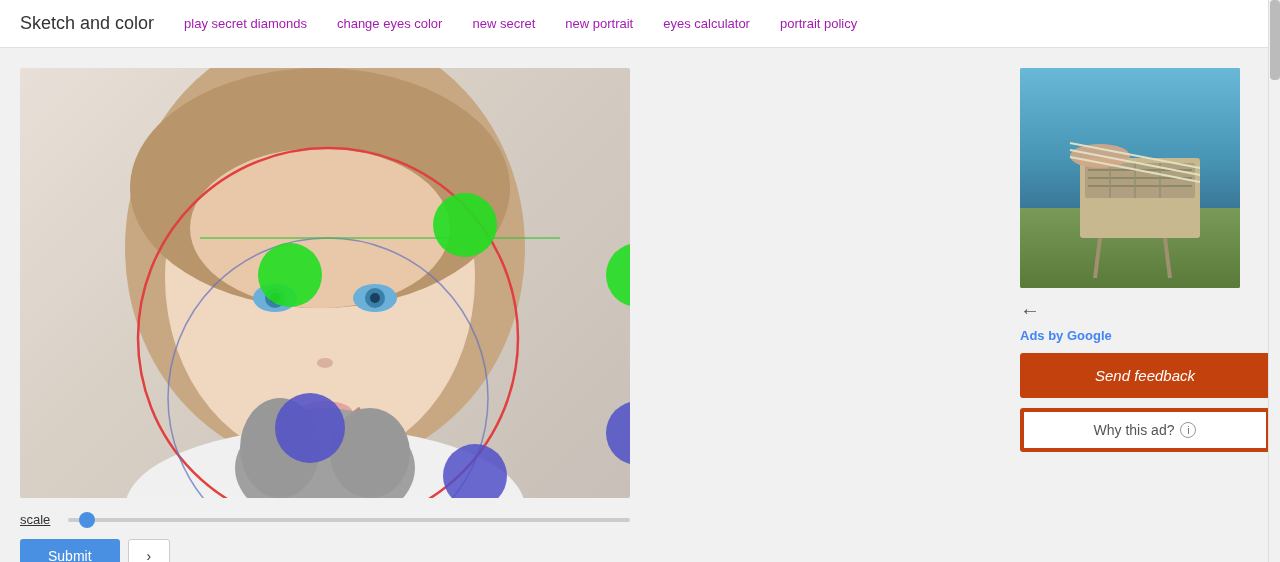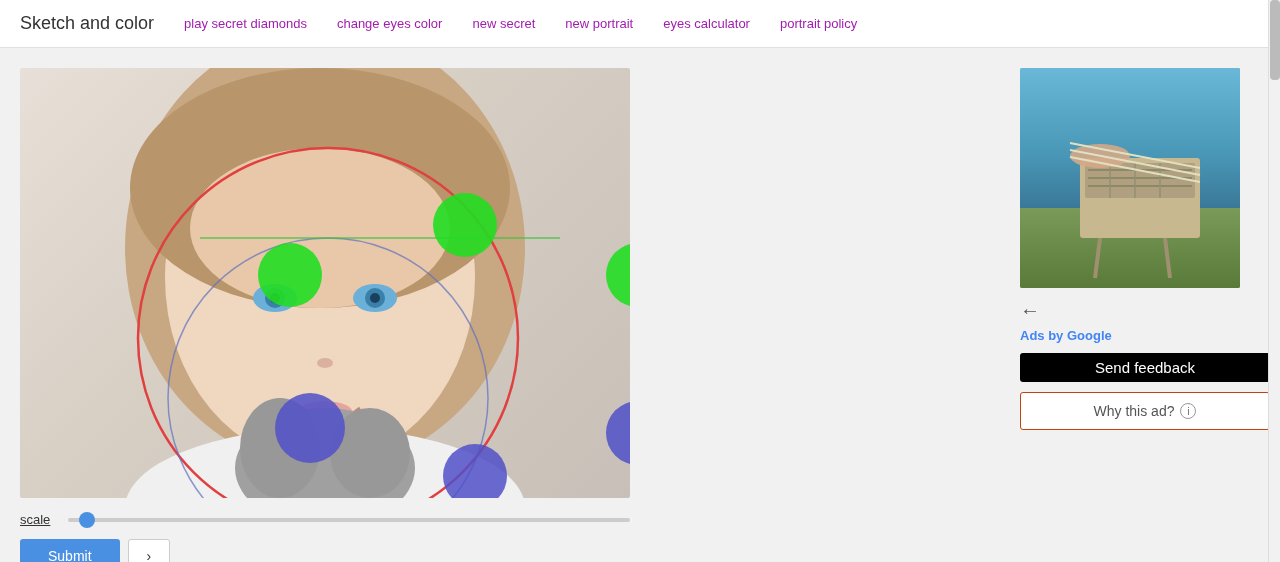--- a/index.html
+++ b/index.html
@@ -158,35 +158,36 @@
     .ads-by-google {
       font-size: 13px;
       color: #666;
     }
     .ads-by-google span {
       font-weight: bold;
       color: #4285f4;
     }
 
     .send-feedback-btn {
-      background: #000000;
+      background: #c2410c;
       color: #fff;
       border: none;
-      padding: 6px 0;
+      padding: 14px 0;
       width: 250px;
       font-size: 15px;
       border-radius: 3px;
       cursor: pointer;
       text-align: center;
+      font-style: italic;
     }
 
     .why-this-ad-btn {
       background: #fff;
       color: #555;
-      border: 1px solid #c2410c;
+      border: 4px solid #c2410c;
       padding: 10px 0;
       width: 250px;
       font-size: 14px;
       border-radius: 3px;
       cursor: pointer;
       text-align: center;
       display: flex;
       align-items: center;
       justify-content: center;
       gap: 6px;

